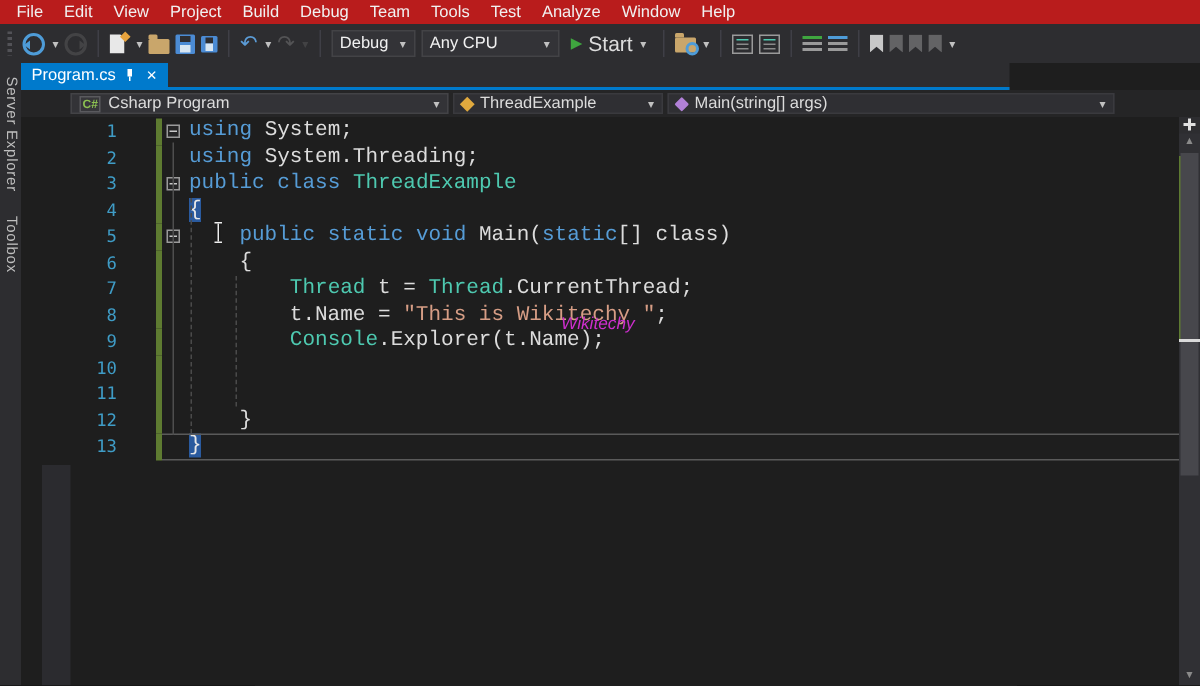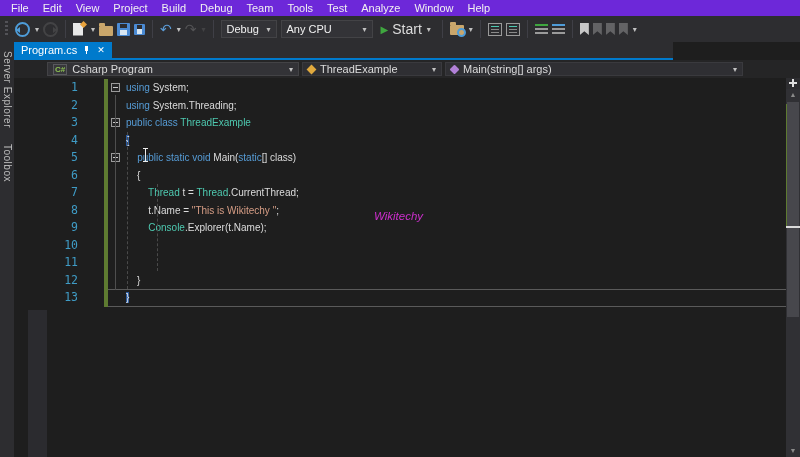--- a/index.html
+++ b/index.html
@@ -1,19 +1,19 @@
 <!DOCTYPE html>
 <html style="--accent: #007ACC; --kw: #569CD6; --type: #4EC9B0; --str: #D69D85; --plain: #DCDCDC; --lnum: #3F9CC6; --wm: #CC2ECC; --chg: #5E7B31;"><head>
 <meta charset="utf-8">
 <style>
   html,body{margin:0;padding:0;background:#141414;}
   .screen{position:relative;width:800px;height:457px;background:#1E1E1E;overflow:hidden;
           font-family:"Liberation Sans",sans-serif;-webkit-font-smoothing:antialiased;}
   
-  .menubar{position:absolute;left:0;top:0;width:800px;height:16px;background:#6d28d9;
+  .menubar{position:absolute;left:0;top:0;width:800px;height:16px;background:#b91c1c;
            display:flex;align-items:center;padding-left:4px;box-sizing:border-box;}
   .menu-item{font-size:11px;color:#F1F1F1;padding:0 7px;line-height:16px;white-space:nowrap;}
   
   .toolbar{position:absolute;left:0;top:16px;width:800px;height:26px;background:#2D2D30;
            display:flex;align-items:center;gap:4px;padding-left:5px;box-sizing:border-box;}
   .grip{width:3px;height:16px;background:repeating-linear-gradient(to bottom,#525257 0 2px,transparent 2px 4px);margin-right:3px;}
   .tsep{width:1px;height:18px;background:#3F3F46;margin:0 3px;}
   .caret{font-size:8px;color:#C1C1C1;margin-left:1px;}
   .caret.dim{color:#6A6A6A;}
   .glyph{font-family:"DejaVu Sans",sans-serif;font-size:14px;line-height:14px;}
@@ -70,21 +70,21 @@
   .editor{position:absolute;left:14px;top:78px;right:0;bottom:0;background:#1E1E1E;}
   .lines{position:absolute;left:0;top:1px;right:14px;}
   .code-row{display:flex;height:17.5px;position:relative;}
   .ln{width:64px;padding-right:6px;text-align:right;color:var(--lnum);
       font-family:"DejaVu Sans Mono",monospace;font-size:11.5px;line-height:17.5px;}
   .selm{width:20px;}
   .chg{width:4px;background:var(--chg);}
   .outm{width:18px;position:relative;}
   .foldbox{position:absolute;left:3px;top:4px;width:9px;height:9px;border:1px solid #9A9A9A;background:#252526;box-sizing:border-box;}
   .foldbox::after{content:"";position:absolute;left:1px;right:1px;top:3px;height:1px;background:#C8C8C8;}
-  .codecell{white-space:pre;font-family:Liberation Sans, sans-serif;font-size:10px;line-height:17.5px;color:var(--plain);}
+  .codecell{white-space:pre;font-family:Liberation Mono, monospace;font-size:14px;line-height:17.5px;color:var(--plain);}
   .tk-kw{color:var(--kw);} .tk-type{color:var(--type);} .tk-str{color:var(--str);} .tk-pl{color:var(--plain);}
   .tk-brace{color:#E8E8E8;background:#2A5A9E;}
   .curb{position:absolute;left:94px;right:0;top:0;bottom:0;border-top:1px solid #5A5A5A;border-bottom:1px solid #5A5A5A;box-sizing:border-box;}
   .outline-vline{position:absolute;left:101px;top:17px;height:195px;width:1px;background:#4E4E4E;}
   .guide{position:absolute;width:0;border-left:1px dashed #4A4A4A;}
   .g1{left:113px;top:54px;height:157px;} .g2{left:143px;top:106px;height:87px;}
   .watermark{position:absolute;left:360px;top:132px;color:var(--wm);font-size:11.5px;font-style:italic;
              font-family:Liberation Sans, sans-serif;}
   .mouse-ibeam{position:absolute;left:128px;top:70px;width:7px;height:14px;}
   .mouse-ibeam::before{content:"";position:absolute;left:3px;top:1px;bottom:1px;width:1px;background:#EDEDED;box-shadow:0 0 1px #000;}

